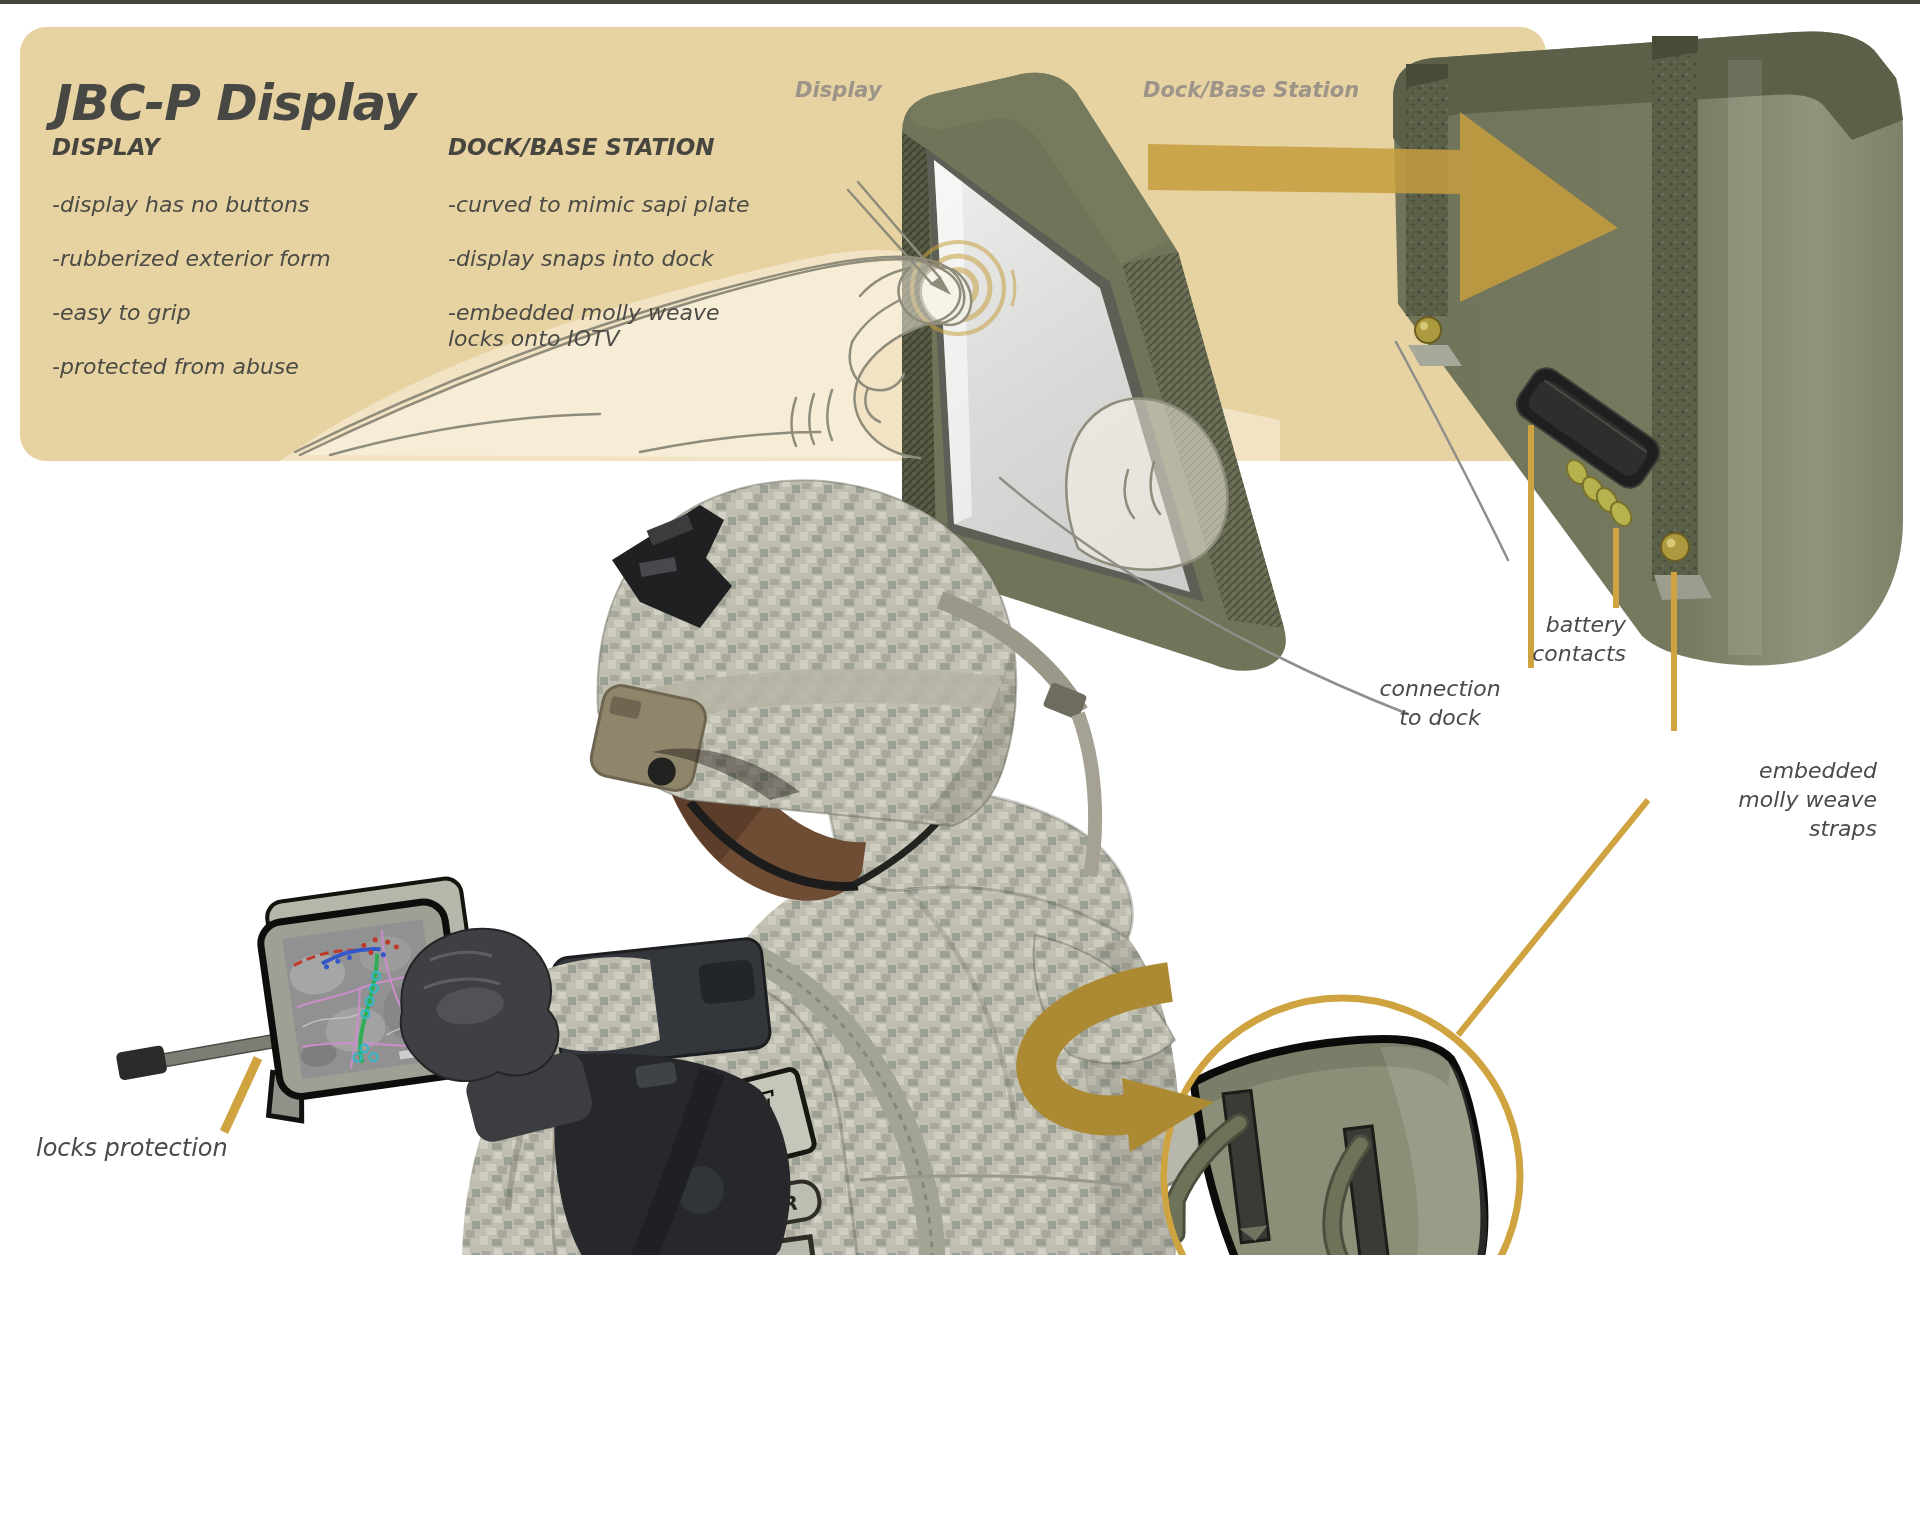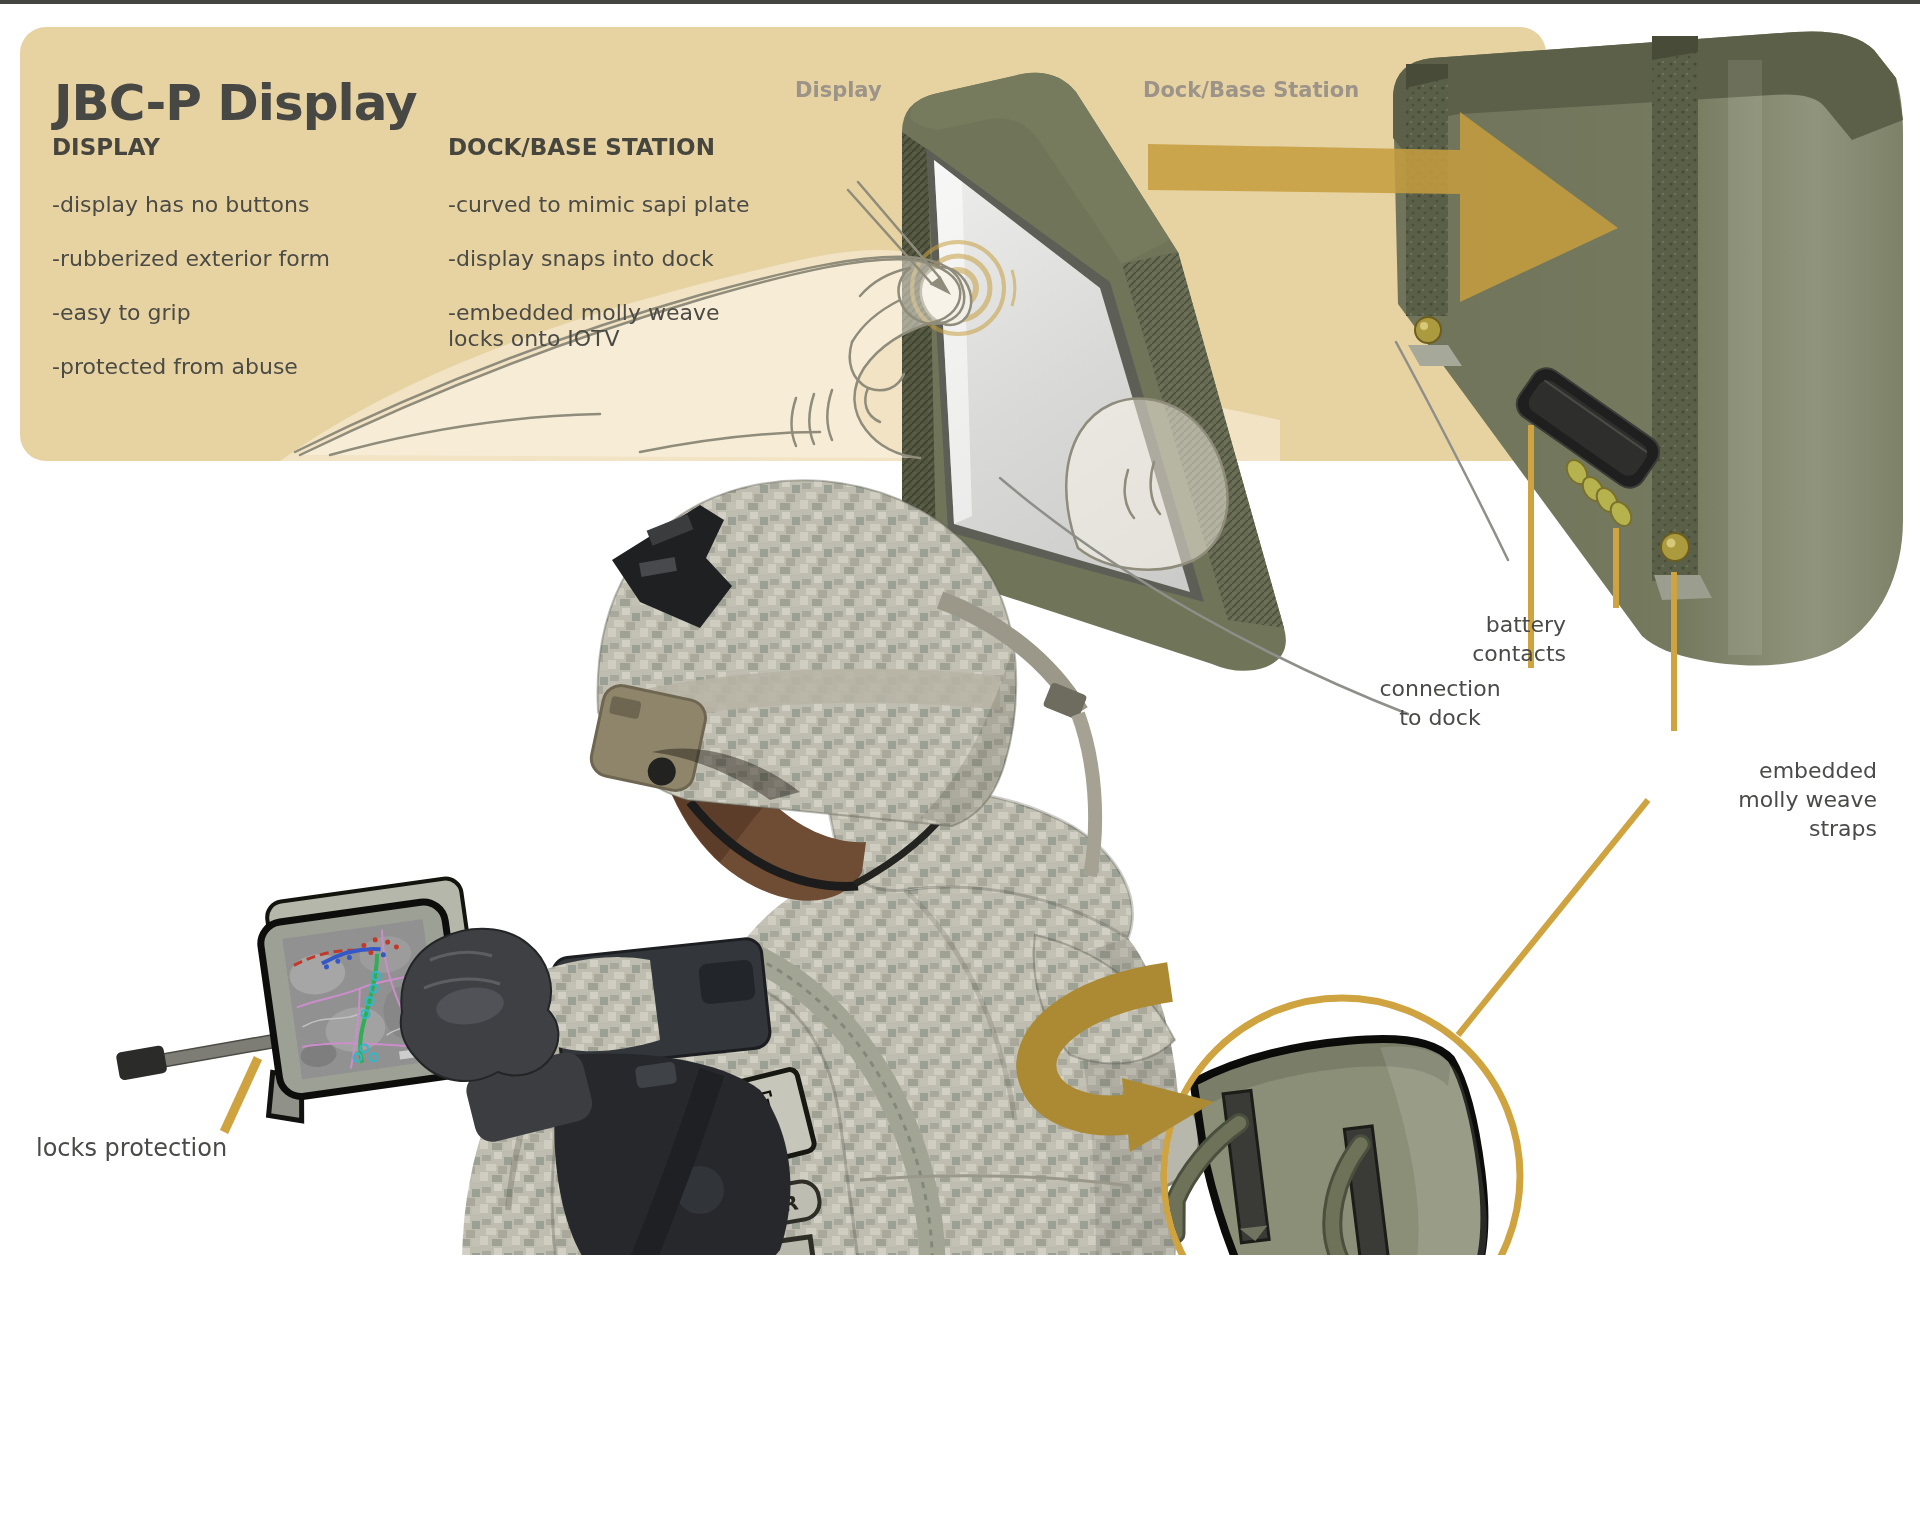--- a/index.html
+++ b/index.html
@@ -1,34 +1,34 @@
 <!DOCTYPE html>
 <html><head>
 <meta charset="utf-8">
 <style>
   html,body{margin:0;padding:0;background:#fff;}
   .stage{position:relative;width:1920px;height:1255px;overflow:hidden;
-         font-family:"DejaVu Sans","Liberation Sans",sans-serif;background:#fff;}
+         font-family:"DejaVu Sans","Liberation Sans",sans-serif;background:#fff;font-style:italic;}
   .top-strip{position:absolute;left:0;top:0;width:1920px;height:4px;background:#45463f;z-index:3;}
   .panel{position:absolute;left:20px;top:27px;width:1526px;height:434px;background:#e7d2a2;
          border-radius:26px;z-index:0;}
   .art{position:absolute;left:0;top:0;z-index:1;}
   .txt{position:absolute;z-index:2;color:#4a4a46;}
   .pre{white-space:pre-line;}
   .page-title{left:54px;top:40px;font-size:50px;letter-spacing:-1px;color:#474744;}
   .col{top:134px;}
   .col-display{left:52px;width:340px;}
   .col-dock{left:448px;width:340px;}
   .col-header{font-weight:bold;font-size:23px;margin-bottom:32px;color:#46463f;}
   .bullet{font-size:22px;line-height:26px;margin-bottom:28px;color:#4b4b46;}
   .fig-label{font-weight:bold;font-size:21px;color:#9c9488;z-index:2;position:absolute;}
   .fig-label-display{left:795px;top:78px;}
   .fig-label-dock{left:1143px;top:78px;}
   .callout{font-size:22px;line-height:29px;color:#4a4a48;}
-  .callout-battery{left:1370px;top:610px;width:196px;text-align:right;}
+  .callout-battery{left:1430px;top:610px;width:196px;text-align:right;}
   .callout-connection{left:1340px;top:674px;width:200px;text-align:center;}
   .callout-straps{left:1657px;top:756px;width:220px;text-align:right;}
   .callout-screen{left:36px;top:1134px;font-size:24px;}
 </style>
 </head>
 <body>
 
 <div class="stage">
   <div class="top-strip"></div>
 

